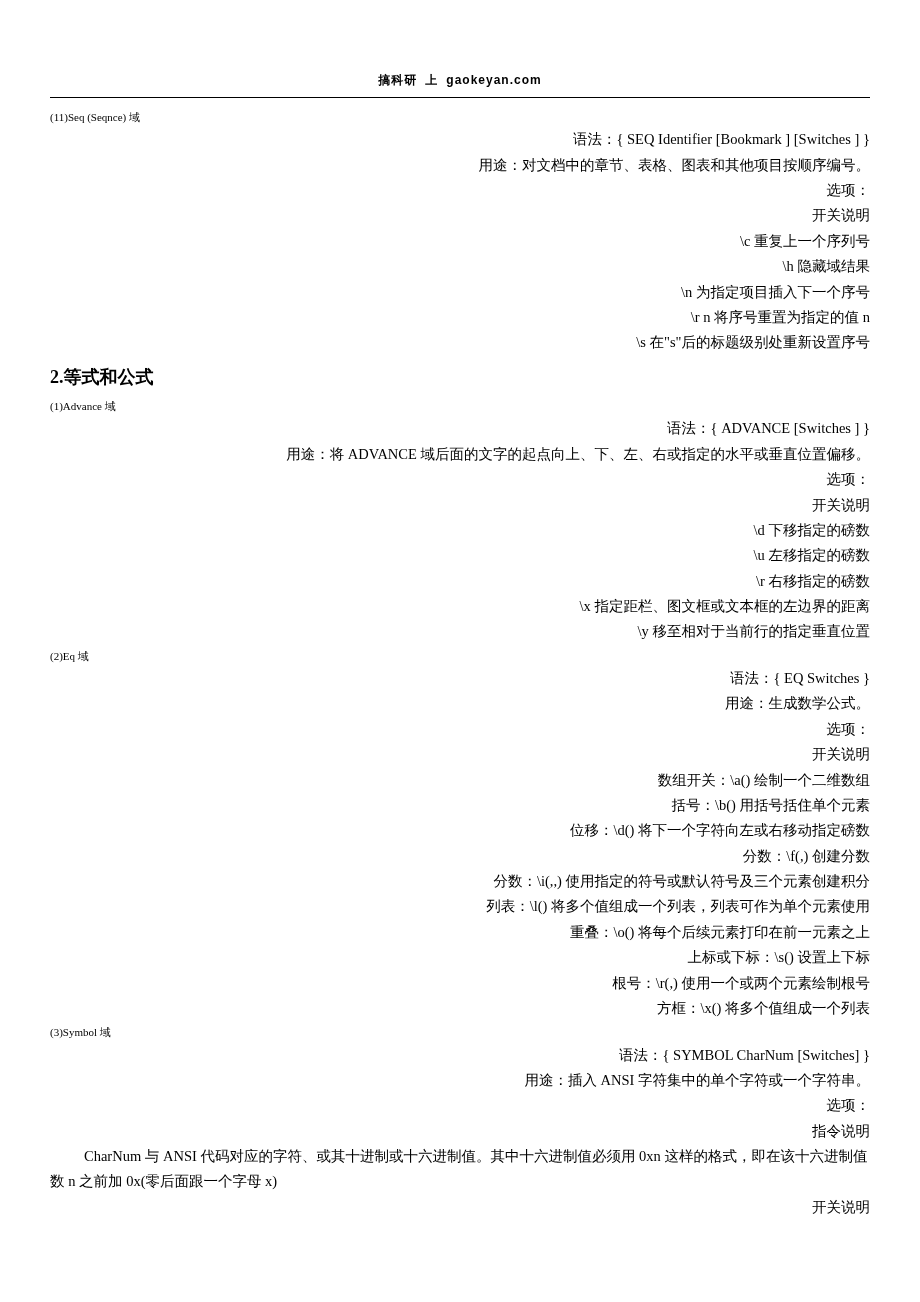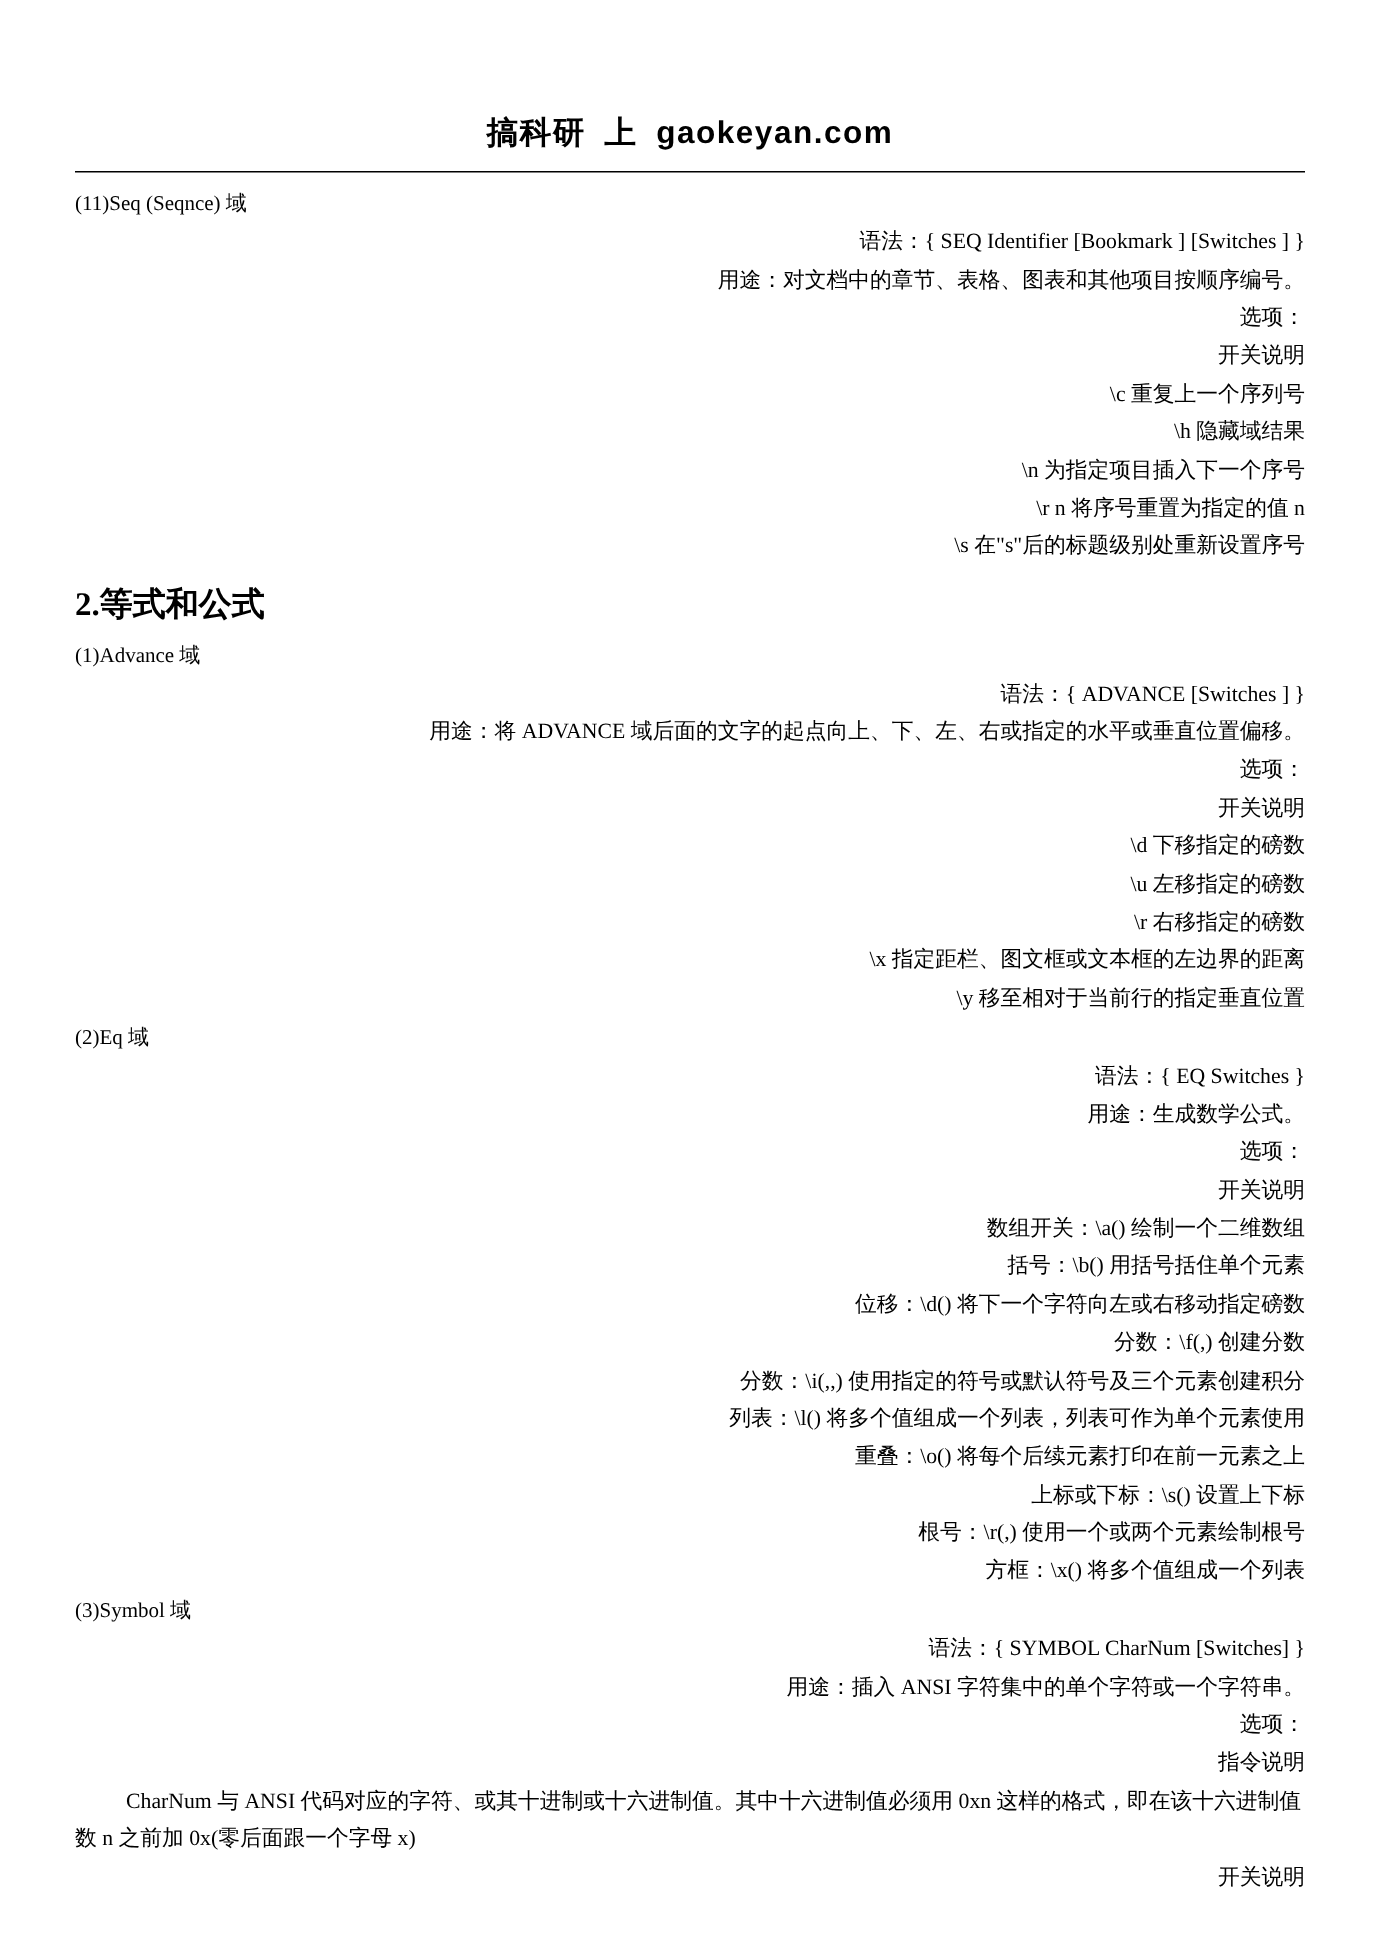--- a/index.html
+++ b/index.html
@@ -7,37 +7,37 @@
       width: 920px;
       font-family: "SimSun", "宋体", serif;
       background: #fff;
       color: #000;
       padding: 70px 50px 40px 50px;
       font-size: 14.5px;
       line-height: 1.75;
     }
     .header {
       text-align: center;
-      font-size: 21px;
+      font-size: 12px;
       font-weight: bold;
       padding-bottom: 6px;
       border-bottom: 1px solid #000;
       margin-bottom: 10px;
       letter-spacing: 1px;
     }
     .header .site {
       font-family: Arial, sans-serif;
     }
     .item-title {
       font-family: "SimSun", "宋体", serif;
-      font-size: 14px;
+      font-size: 11px;
       margin-top: 2px;
     }
     .section-title {
-      font-size: 22px;
+      font-size: 18px;
       font-weight: bold;
       margin-top: 6px;
       margin-bottom: 4px;
     }
     .indent {
       padding-left: 34px;
       text-align: right;
     }
     .line {
       margin: 0;

